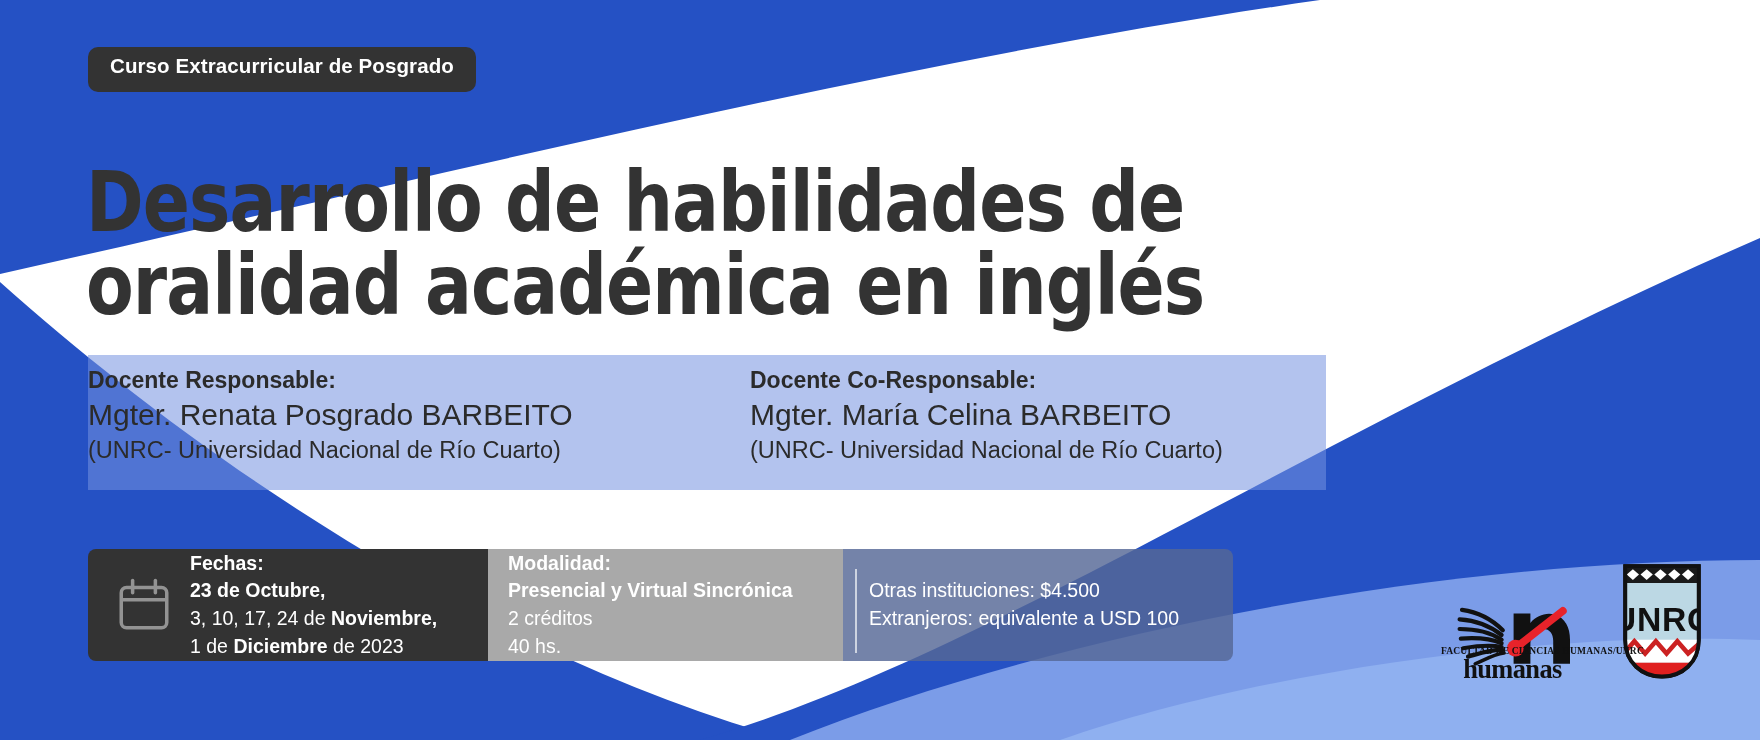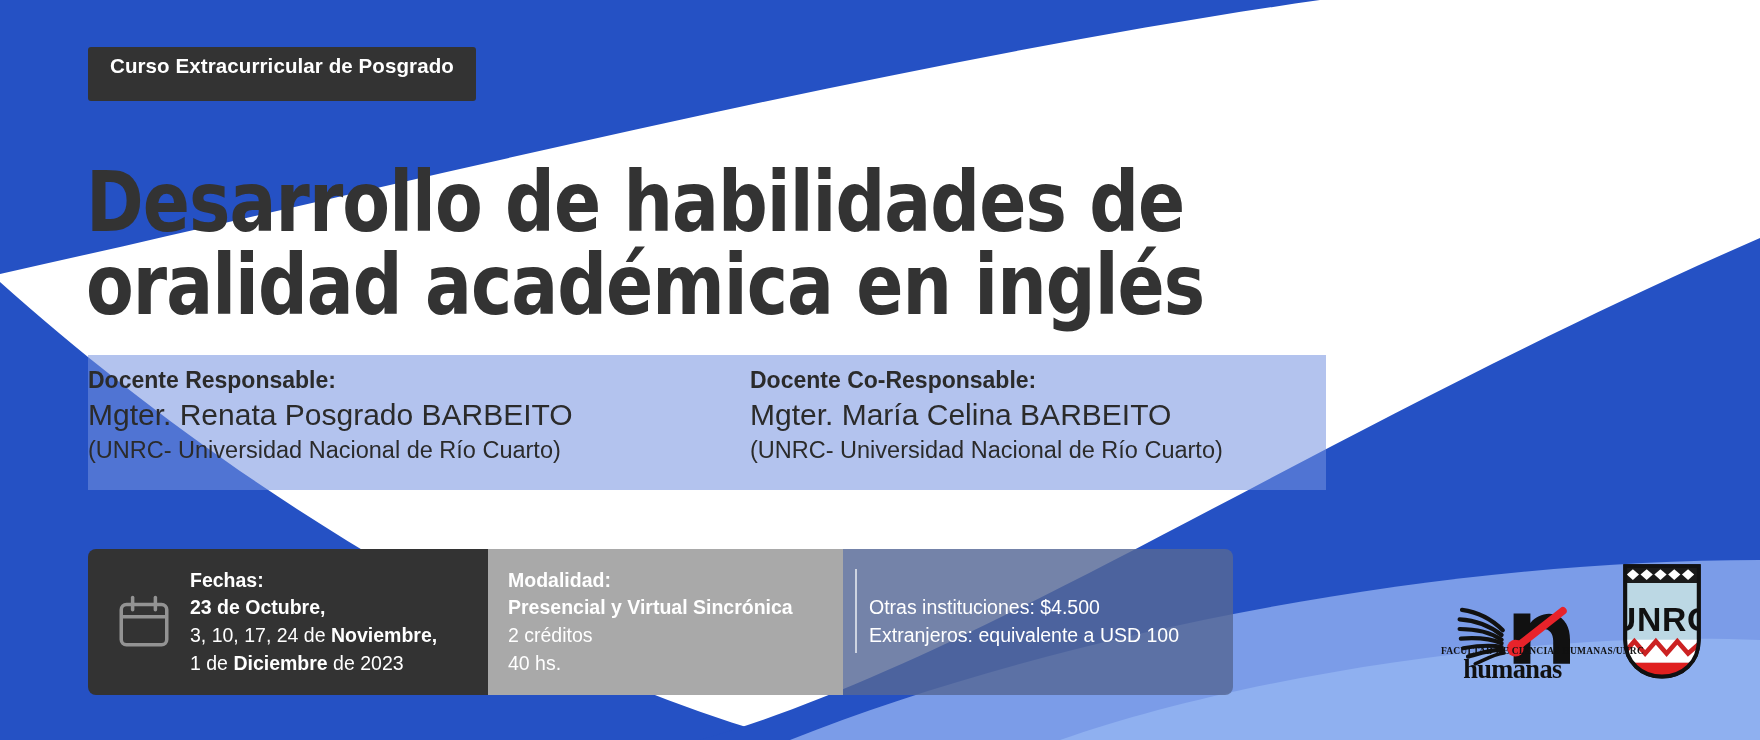--- a/index.html
+++ b/index.html
@@ -22,22 +22,22 @@
   }
   
   #kicker{
     position:absolute;
     left:88px;top:47px;
     background:#333333;
     color:#ffffff;
     font-size:20.5px;
     font-weight:bold;
     letter-spacing:.1px;
-    padding:7px 22px 23px 22px;
-    border-radius:3px;
+    padding:7px 22px 14px 22px;
+    border-radius:10px;
     z-index:5;
     white-space:nowrap;
   }
   
   #title{
     position:absolute;
     left:86px;top:105px;
     z-index:5;
     color:#333333;
     font-family:"Liberation Sans Narrow","DejaVu Sans Condensed","Liberation Sans",sans-serif;
@@ -84,21 +84,21 @@
     font-size:23.5px;
     font-weight:normal;
     line-height:1.28;
     margin:2px 0 0 0;
     white-space:nowrap;
   }
   
   #infobar{
     position:absolute;
     left:88px;top:549px;
-    height:146px;
+    height:112px;
     display:flex;
     align-items:stretch;
     z-index:6;
     border-radius:8px;
     overflow:hidden;
   }
   .seg{position:relative;display:flex;align-items:center;}
   #seg-dates{
     background:#333333;
     width:400px;

